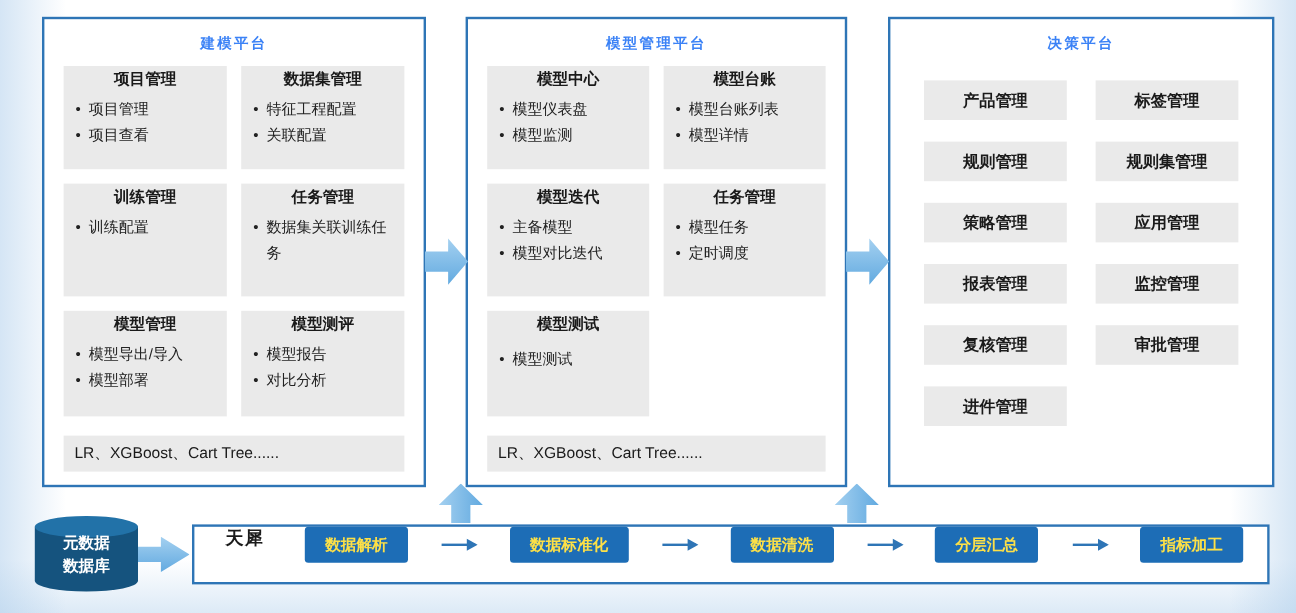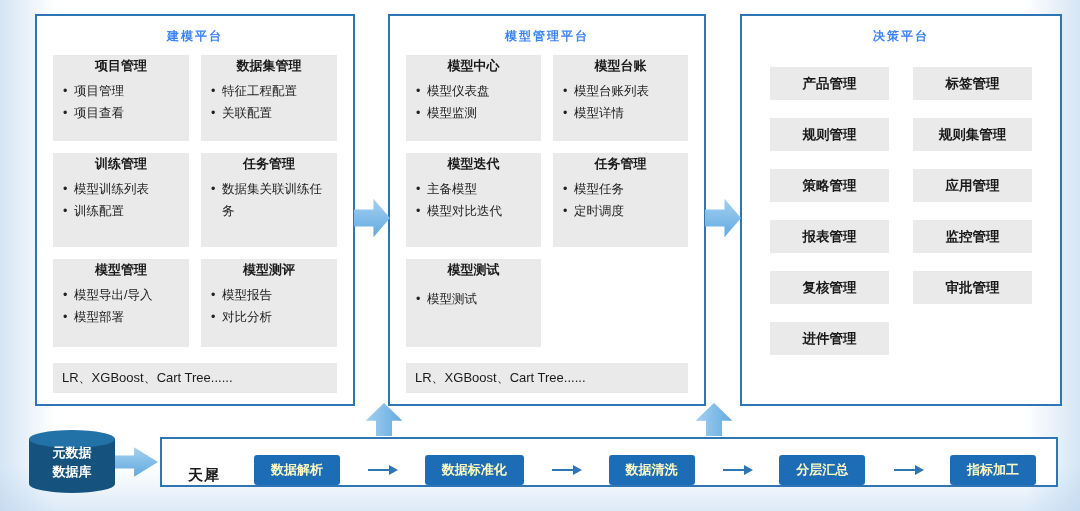--- a/index.html
+++ b/index.html
@@ -67,26 +67,26 @@
   #arrow-1 { left:354px; top:197px; width:36px; height:42px; }
   #arrow-2 { left:705px; top:197px; width:36px; height:42px; }
   #up-1    { left:364px; top:403px; width:40px; height:33px; }
   #up-2    { left:694px; top:403px; width:40px; height:33px; }
   #db-arrow{ left:106px; top:446px; width:52px; height:32px; }
 
   
   #pipeline {
     position:absolute; left:160px; top:437px; width:898px; height:50px;
     box-sizing:border-box; background:#fff; border:2px solid #2E75B6;
-    display:flex; align-items:flex-end; padding:0 20px 0 26px;
+    display:flex; align-items:flex-start; padding:0 20px 0 26px;
   }
   .source-label { font-weight:bold; font-size:15px; color:#1a1a1a; margin-right:34px; letter-spacing:1px; }
   .steps { flex:1; display:flex; align-items:center; justify-content:space-between; }
   .step-btn {
-    background:#1D6DB6; color:#fef9c3; font-weight:bold; font-size:13px;
+    background:#1D6DB6; color:#fde047; font-weight:bold; font-size:13px;
     padding:6px 17px; border-radius:3px; white-space:nowrap;
   }
   .step-arrow {
     flex:0 0 auto; width:28px; height:2px; background:#2E75B6; position:relative; margin:0 6px;
   }
   .step-arrow::after {
     content:""; position:absolute; right:-2px; top:-4px; width:0; height:0;
     border-left:9px solid #2E75B6; border-top:5px solid transparent; border-bottom:5px solid transparent;
   }
 
@@ -114,21 +114,20 @@
       </div>
 
       <div class="card">
         <div class="card-title">数据集管理</div>
         <div class="card-item">特征工程配置</div>
         <div class="card-item">关联配置</div>
       </div>
 
       <div class="card">
         <div class="card-title">训练管理</div>
-        <div class="card-item">模型训练列表</div>
         <div class="card-item">训练配置</div>
       </div>
 
       <div class="card">
         <div class="card-title">任务管理</div>
         <div class="card-item">数据集关联训练任务</div>
       </div>
 
       <div class="card">
         <div class="card-title">模型管理</div>

